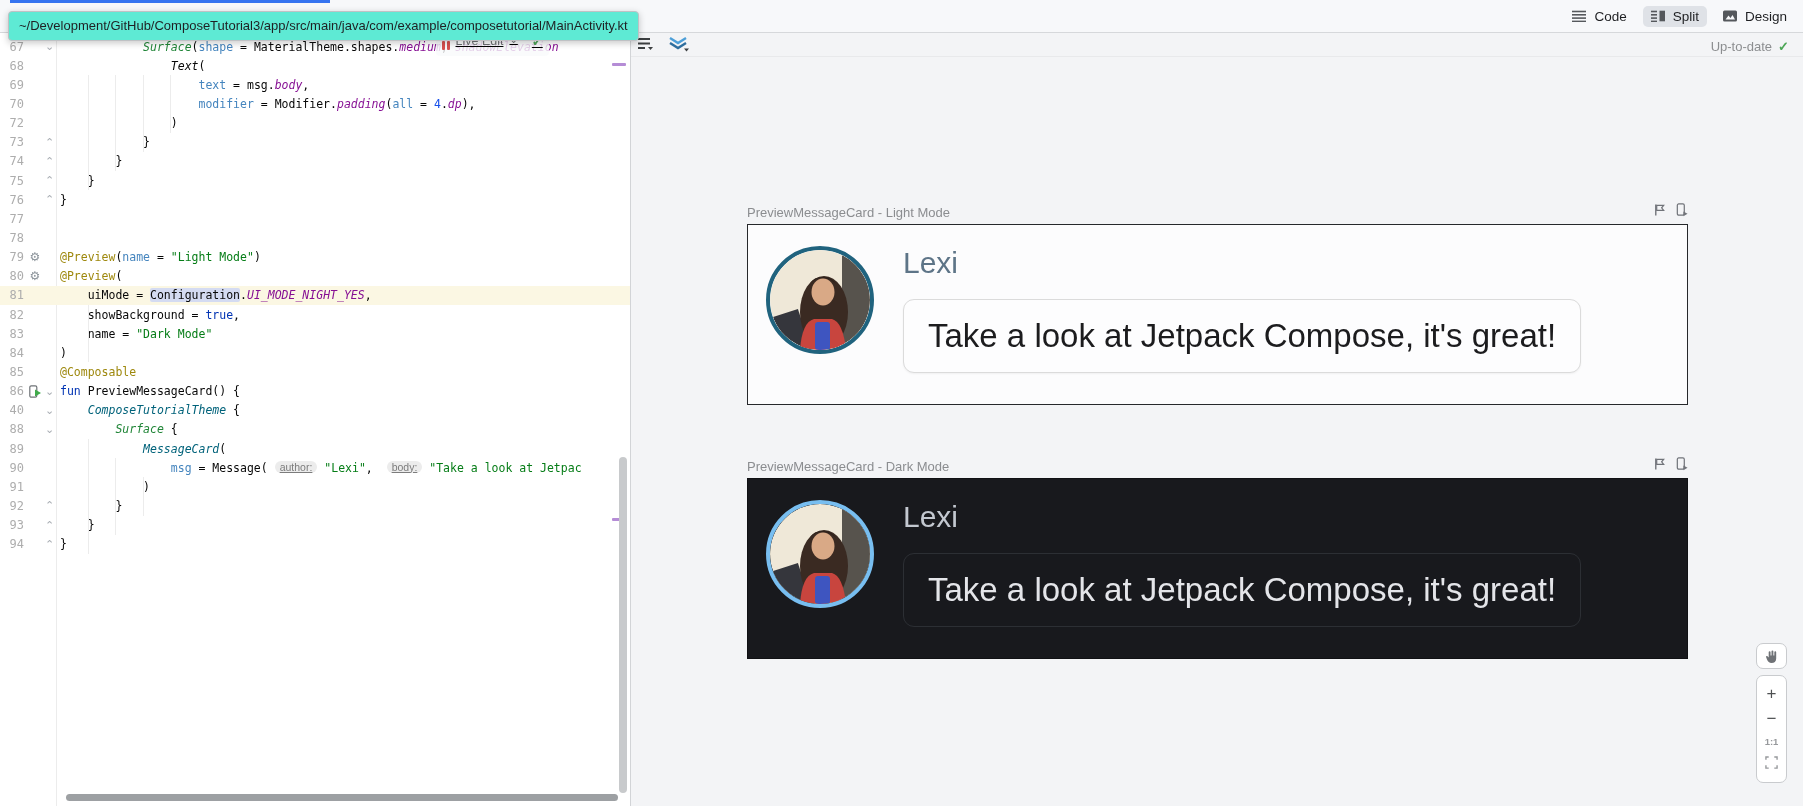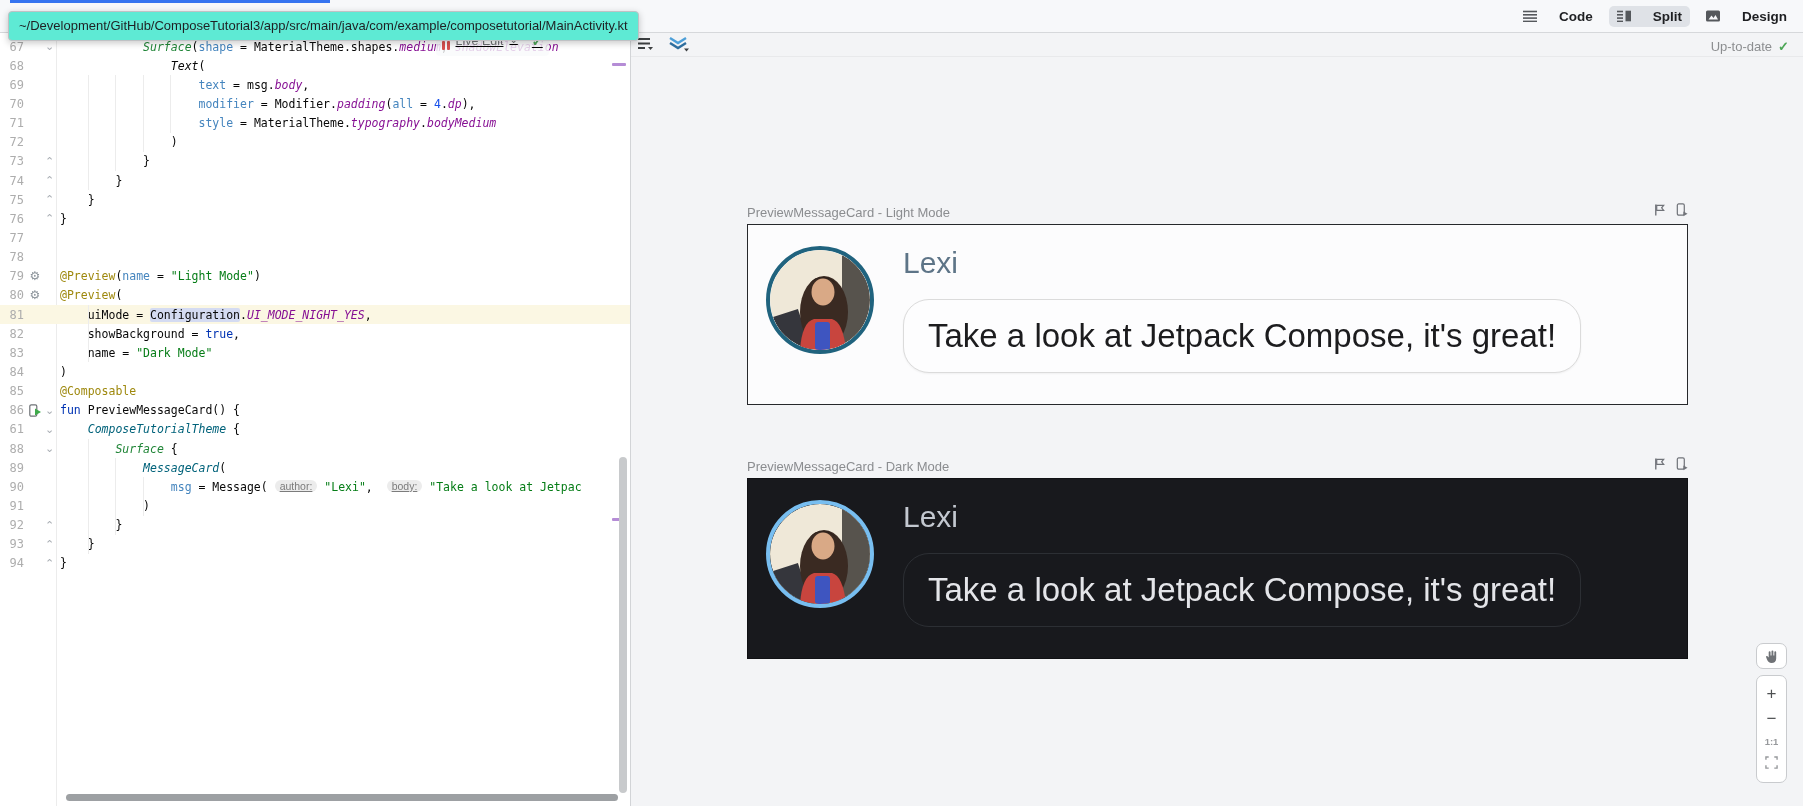--- a/index.html
+++ b/index.html
@@ -4,22 +4,22 @@
 <style>
   html,body{margin:0;padding:0;background:#E9EAEC;}
   #app{position:relative;width:1803px;height:806px;background:#F3F4F6;overflow:hidden;
        font-family:"Liberation Sans",sans-serif;-webkit-font-smoothing:antialiased;}
 
   
   .topbar{position:absolute;left:0;top:0;width:100%;height:33px;background:#F7F8FA;
           border-bottom:1px solid #D6D8DB;box-sizing:border-box;}
   .tab-indicator{position:absolute;left:10px;top:0;width:320px;height:3px;background:#3574F0;}
   .modes{position:absolute;right:8px;top:3px;display:flex;gap:8px;align-items:center;height:26px;}
-  .mode{display:flex;align-items:center;gap:22px;font-size:13.5px;color:#1E1F22;
-        padding:3px 8px;border-radius:5px;cursor:default;font-weight:bold;}
+  .mode{display:flex;align-items:center;gap:8px;font-size:13.5px;color:#1E1F22;
+        padding:3px 8px;border-radius:5px;cursor:default;}
   .mode.sel{background:#DFE2E7;}
   .mode svg{display:block;}
 
   
   .path-tip{position:absolute;left:8px;top:11px;height:28px;line-height:28px;z-index:50;
             background:#5eead4;border:1px solid #BFC1C4;border-radius:4px;
             box-shadow:0 2px 7px rgba(0,0,0,.22);padding:0 10px;font-size:13px;color:#1F2023;
             white-space:nowrap;}
 
   
@@ -77,21 +77,21 @@
   .pcard.light{background:#FCFCFD;border:1px solid #26282B;}
   .pcard.dark{background:#18191D;border:1px solid #101114;}
   .avatar-ring{position:absolute;left:18px;top:21px;width:100px;height:100px;border-radius:50%;
                border:4px solid;overflow:hidden;}
   .pcard.light .avatar-ring{border-color:#20637E;}
   .pcard.dark .avatar-ring{border-color:#78BEF0;}
   .msgcol{position:absolute;left:155px;top:20px;right:24px;}
   .author{font-size:30px;line-height:36px;}
   .pcard.light .author{color:#5D7487;}
   .pcard.dark .author{color:#C3C8D0;}
-  .bubble{display:inline-block;margin-top:18px;padding:17px 24px;border-radius:26px;
+  .bubble{display:inline-block;margin-top:18px;padding:17px 24px;border-radius:11px;
           font-size:33px;line-height:38px;white-space:nowrap;}
   .pcard.light .bubble{border:1.5px solid #DBDBDB;background:#FDFDFE;color:#1C1C1E;
                        box-shadow:0 1px 2px rgba(0,0,0,.05);}
   .pcard.dark .bubble{border:1.5px solid #2C2F34;background:transparent;color:#E4E5E9;}
 
   
   .hand-btn{position:absolute;left:1756px;top:643px;width:31px;height:26px;background:#fff;
             border:1px solid #C9CBCE;border-radius:7px;display:flex;align-items:center;
             justify-content:center;box-sizing:border-box;}
   .zoom-group{position:absolute;left:1756px;top:675px;width:31px;height:108px;background:#fff;
@@ -168,26 +168,20 @@
           <span class="fold"></span>
           <span class="codetxt"><span class="tk-p">                    </span><span class="tk-nmd">text</span><span class="tk-p"> = msg.</span><span class="tk-prop">body</span><span class="tk-p">,</span></span>
         </div>
         <div class="crow">
           <span class="ln">70</span>
           <span class="gicon"></span>
           <span class="fold"></span>
           <span class="codetxt"><span class="tk-p">                    </span><span class="tk-nmd">modifier</span><span class="tk-p"> = Modifier.</span><span class="tk-prop">padding</span><span class="tk-p">(</span><span class="tk-nmd">all</span><span class="tk-p"> = </span><span class="tk-num">4</span><span class="tk-p">.</span><span class="tk-prop">dp</span><span class="tk-p">),</span></span>
         </div>
         <div class="crow">
-          <span class="ln">71</span>
-          <span class="gicon"></span>
-          <span class="fold"></span>
-          <span class="codetxt"><span class="tk-p">                    </span><span class="tk-nmd">style</span><span class="tk-p"> = MaterialTheme.</span><span class="tk-prop">typography</span><span class="tk-p">.</span><span class="tk-prop">bodyMedium</span></span>
-        </div>
-        <div class="crow">
           <span class="ln">72</span>
           <span class="gicon"></span>
           <span class="fold"></span>
           <span class="codetxt"><span class="tk-p">                )</span></span>
         </div>
         <div class="crow">
           <span class="ln">73</span>
           <span class="gicon"></span>
           <span class="fold">⌃</span>
           <span class="codetxt"><span class="tk-p">            }</span></span>
@@ -269,21 +263,21 @@
           <span class="gicon">
             <svg width="12" height="13" viewBox="0 0 12 13">
               <rect x="0.8" y="0.8" width="7" height="11.4" rx="1.5" fill="none" stroke="#6E7276" stroke-width="1.2"></rect>
               <path d="M6 4.5l6 3.5-6 3.5z" fill="#3FAB4A"></path>
             </svg>
           </span>
           <span class="fold">⌄</span>
           <span class="codetxt"><span class="tk-kw">fun</span><span class="tk-p"> PreviewMessageCard() {</span></span>
         </div>
         <div class="crow">
-          <span class="ln">61</span>
+          <span class="ln">40</span>
           <span class="gicon"></span>
           <span class="fold">⌄</span>
           <span class="codetxt"><span class="tk-p">    </span><span class="tk-fnt">ComposeTutorialTheme</span><span class="tk-p"> {</span></span>
         </div>
         <div class="crow">
           <span class="ln">88</span>
           <span class="gicon"></span>
           <span class="fold">⌄</span>
           <span class="codetxt"><span class="tk-p">        </span><span class="tk-fng">Surface</span><span class="tk-p"> {</span></span>
         </div>

